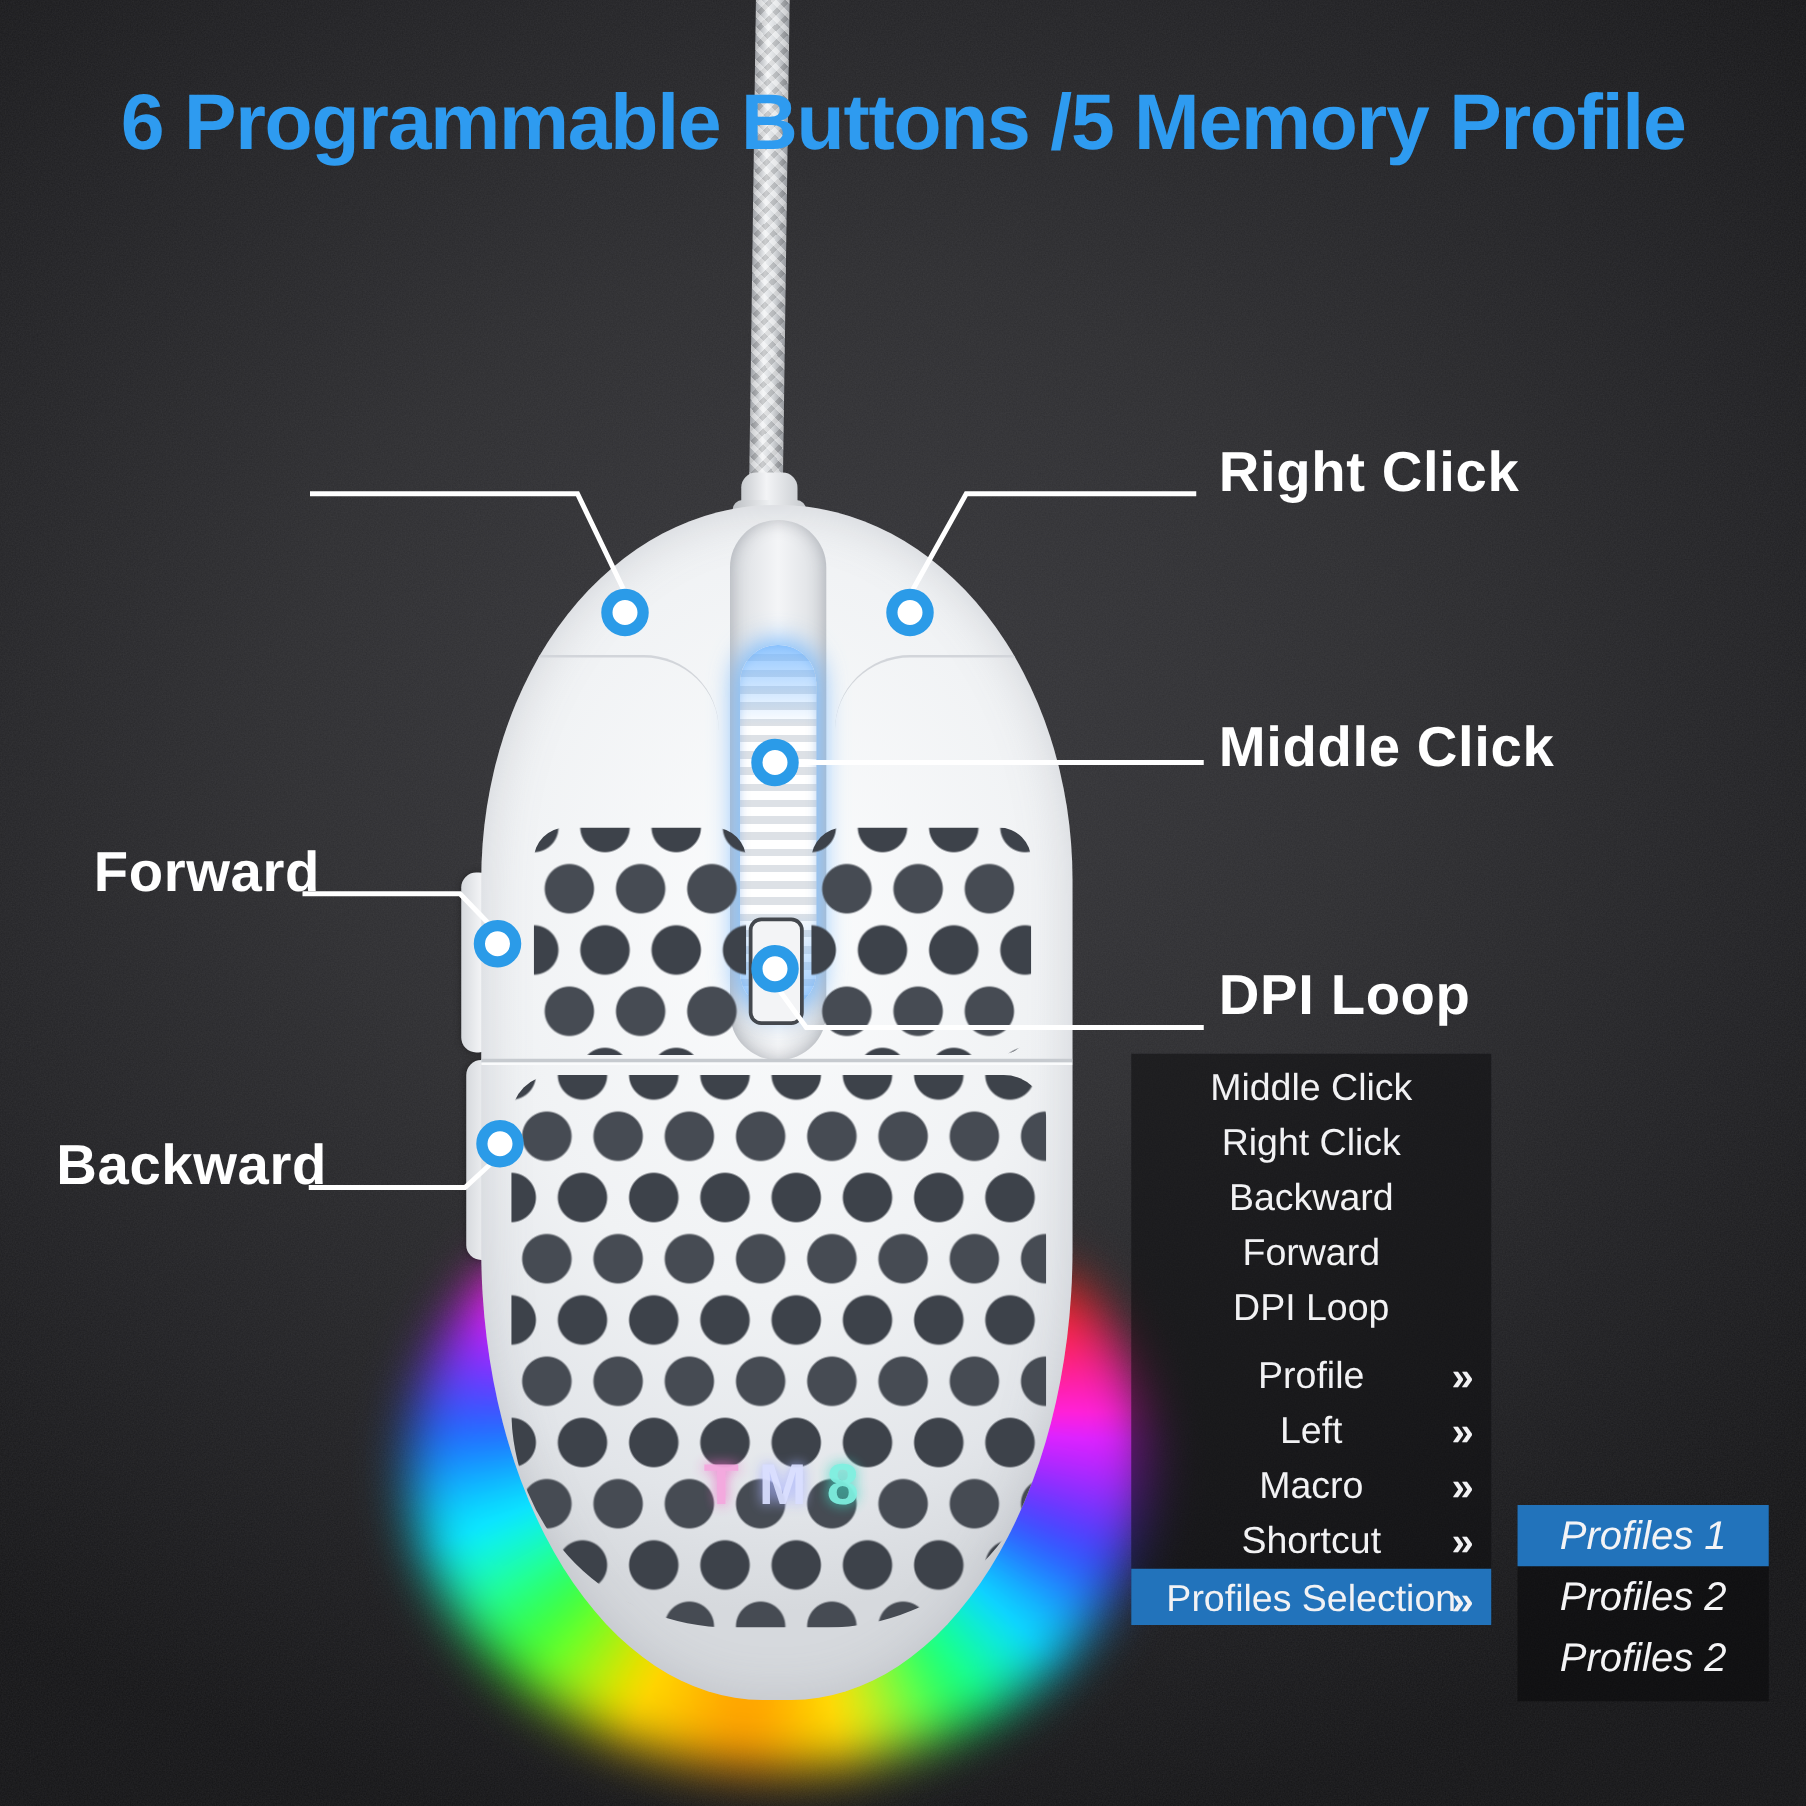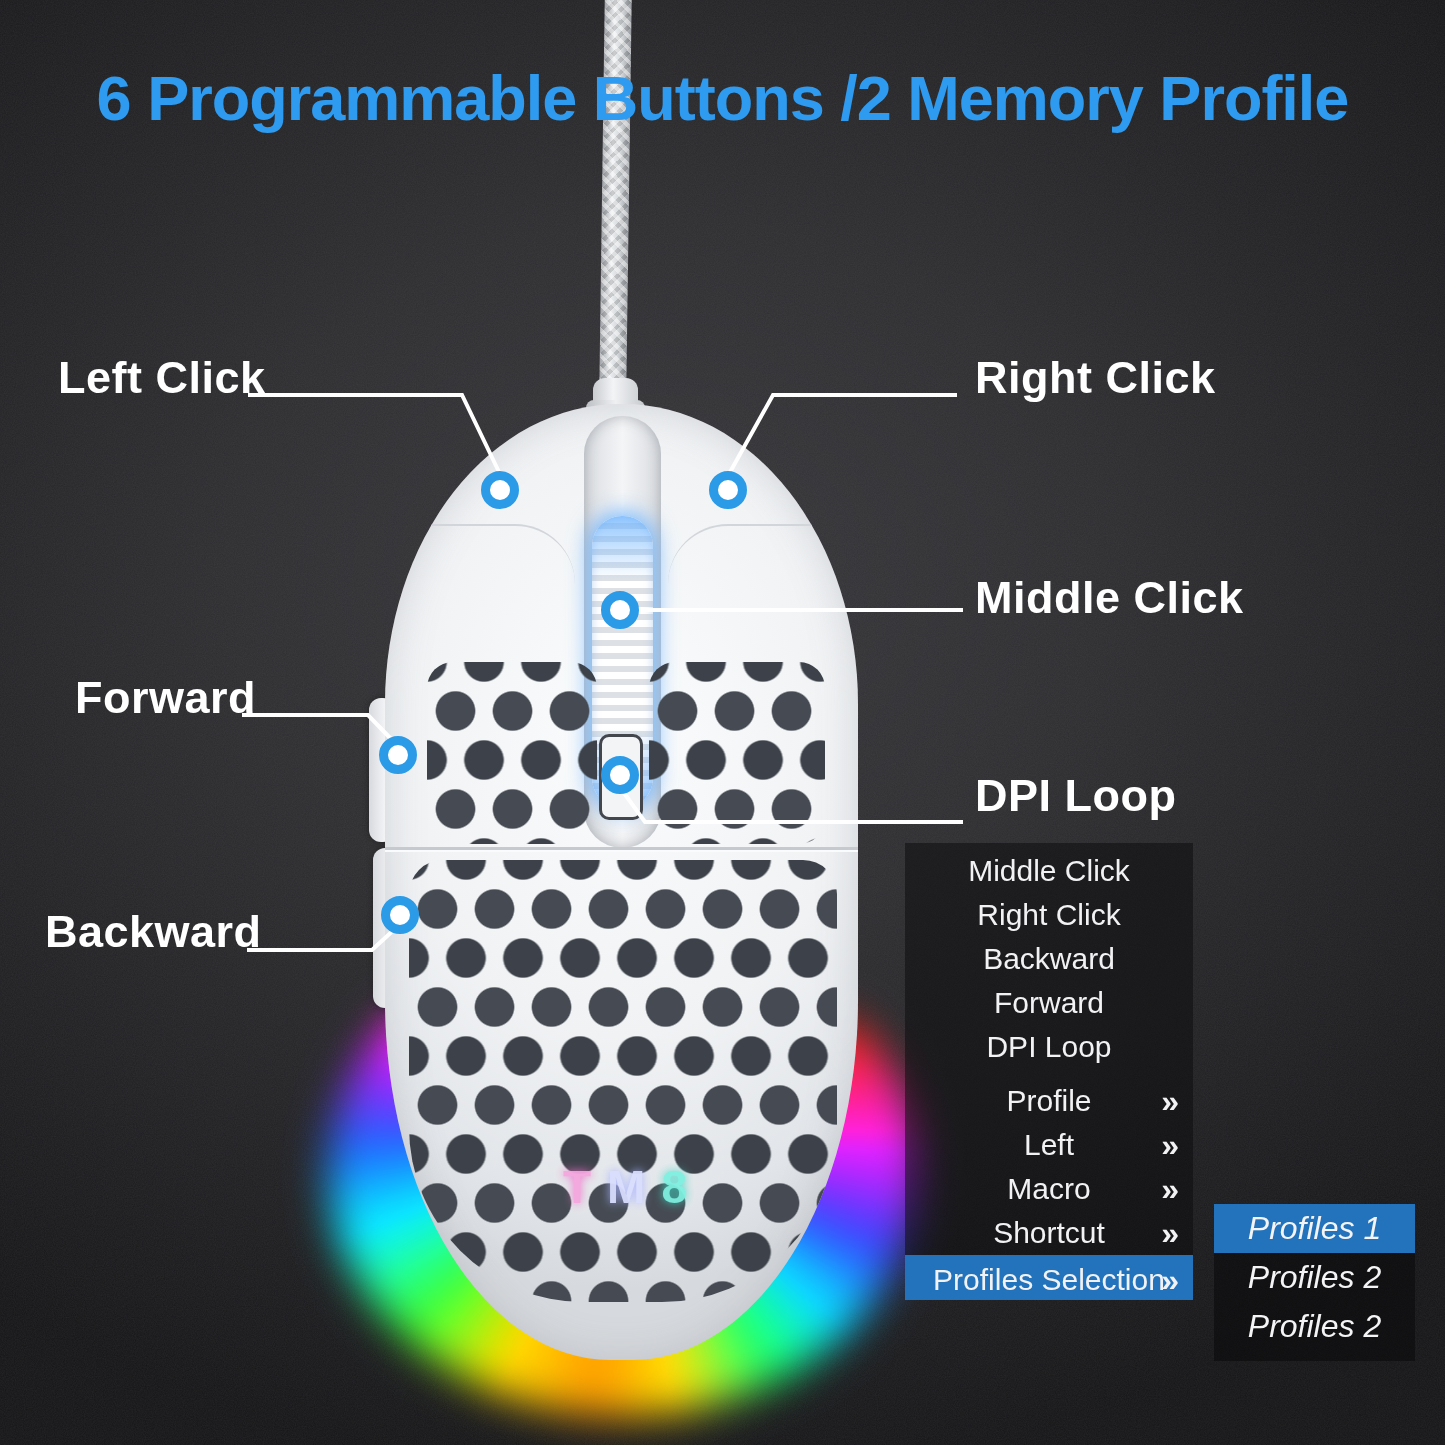--- a/index.html
+++ b/index.html
@@ -93,21 +93,21 @@
 <div id="stage">
 
   <svg class="noise" width="1445" height="1445">
     <filter id="n">
         <feTurbulence type="fractalNoise" baseFrequency="0.9" numOctaves="2" stitchTiles="stitch"></feTurbulence>
         <feColorMatrix type="matrix" values="0 0 0 0 0.18  0 0 0 0 0.18  0 0 0 0 0.19  0 0 0 0.35 0"></feColorMatrix>
       </filter>
     <rect width="1445" height="1445" filter="url(#n)"></rect>
   </svg>
 
-  <div class="title">6 Programmable Buttons /2 Memory Profile</div>
+  <div class="title">6 Programmable Buttons /5 Memory Profile</div>
 
   <div class="cable"></div>
   <div class="strain"></div>
   <div class="collar"></div>
 
   <div class="glow"></div>
 
   <div class="side-btn fwd"></div>
   <div class="side-btn bwd"></div>
 
@@ -138,21 +138,20 @@
     <polyline points="247,950 372,950 397,927" fill="none" stroke="#ffffff" stroke-width="4"></polyline>
   </svg>
 
   <div class="marker" style="left:481px;top:471px;"></div>
   <div class="marker" style="left:709px;top:471px;"></div>
   <div class="marker" style="left:601px;top:591px;"></div>
   <div class="marker" style="left:379px;top:736px;"></div>
   <div class="marker" style="left:601px;top:756px;"></div>
   <div class="marker" style="left:381px;top:896px;"></div>
 
-  <div class="label" style="left:58px;top:352px;">Left Click</div>
   <div class="label" style="left:975px;top:352px;">Right Click</div>
   <div class="label" style="left:975px;top:572px;">Middle Click</div>
   <div class="label" style="left:75px;top:672px;">Forward</div>
   <div class="label" style="left:975px;top:770px;">DPI Loop</div>
   <div class="label" style="left:45px;top:906px;">Backward</div>
 
   <div class="menu">
     <div class="menu-item first"><span>Middle Click</span></div>
     <div class="menu-item"><span>Right Click</span></div>
     <div class="menu-item"><span>Backward</span></div>

